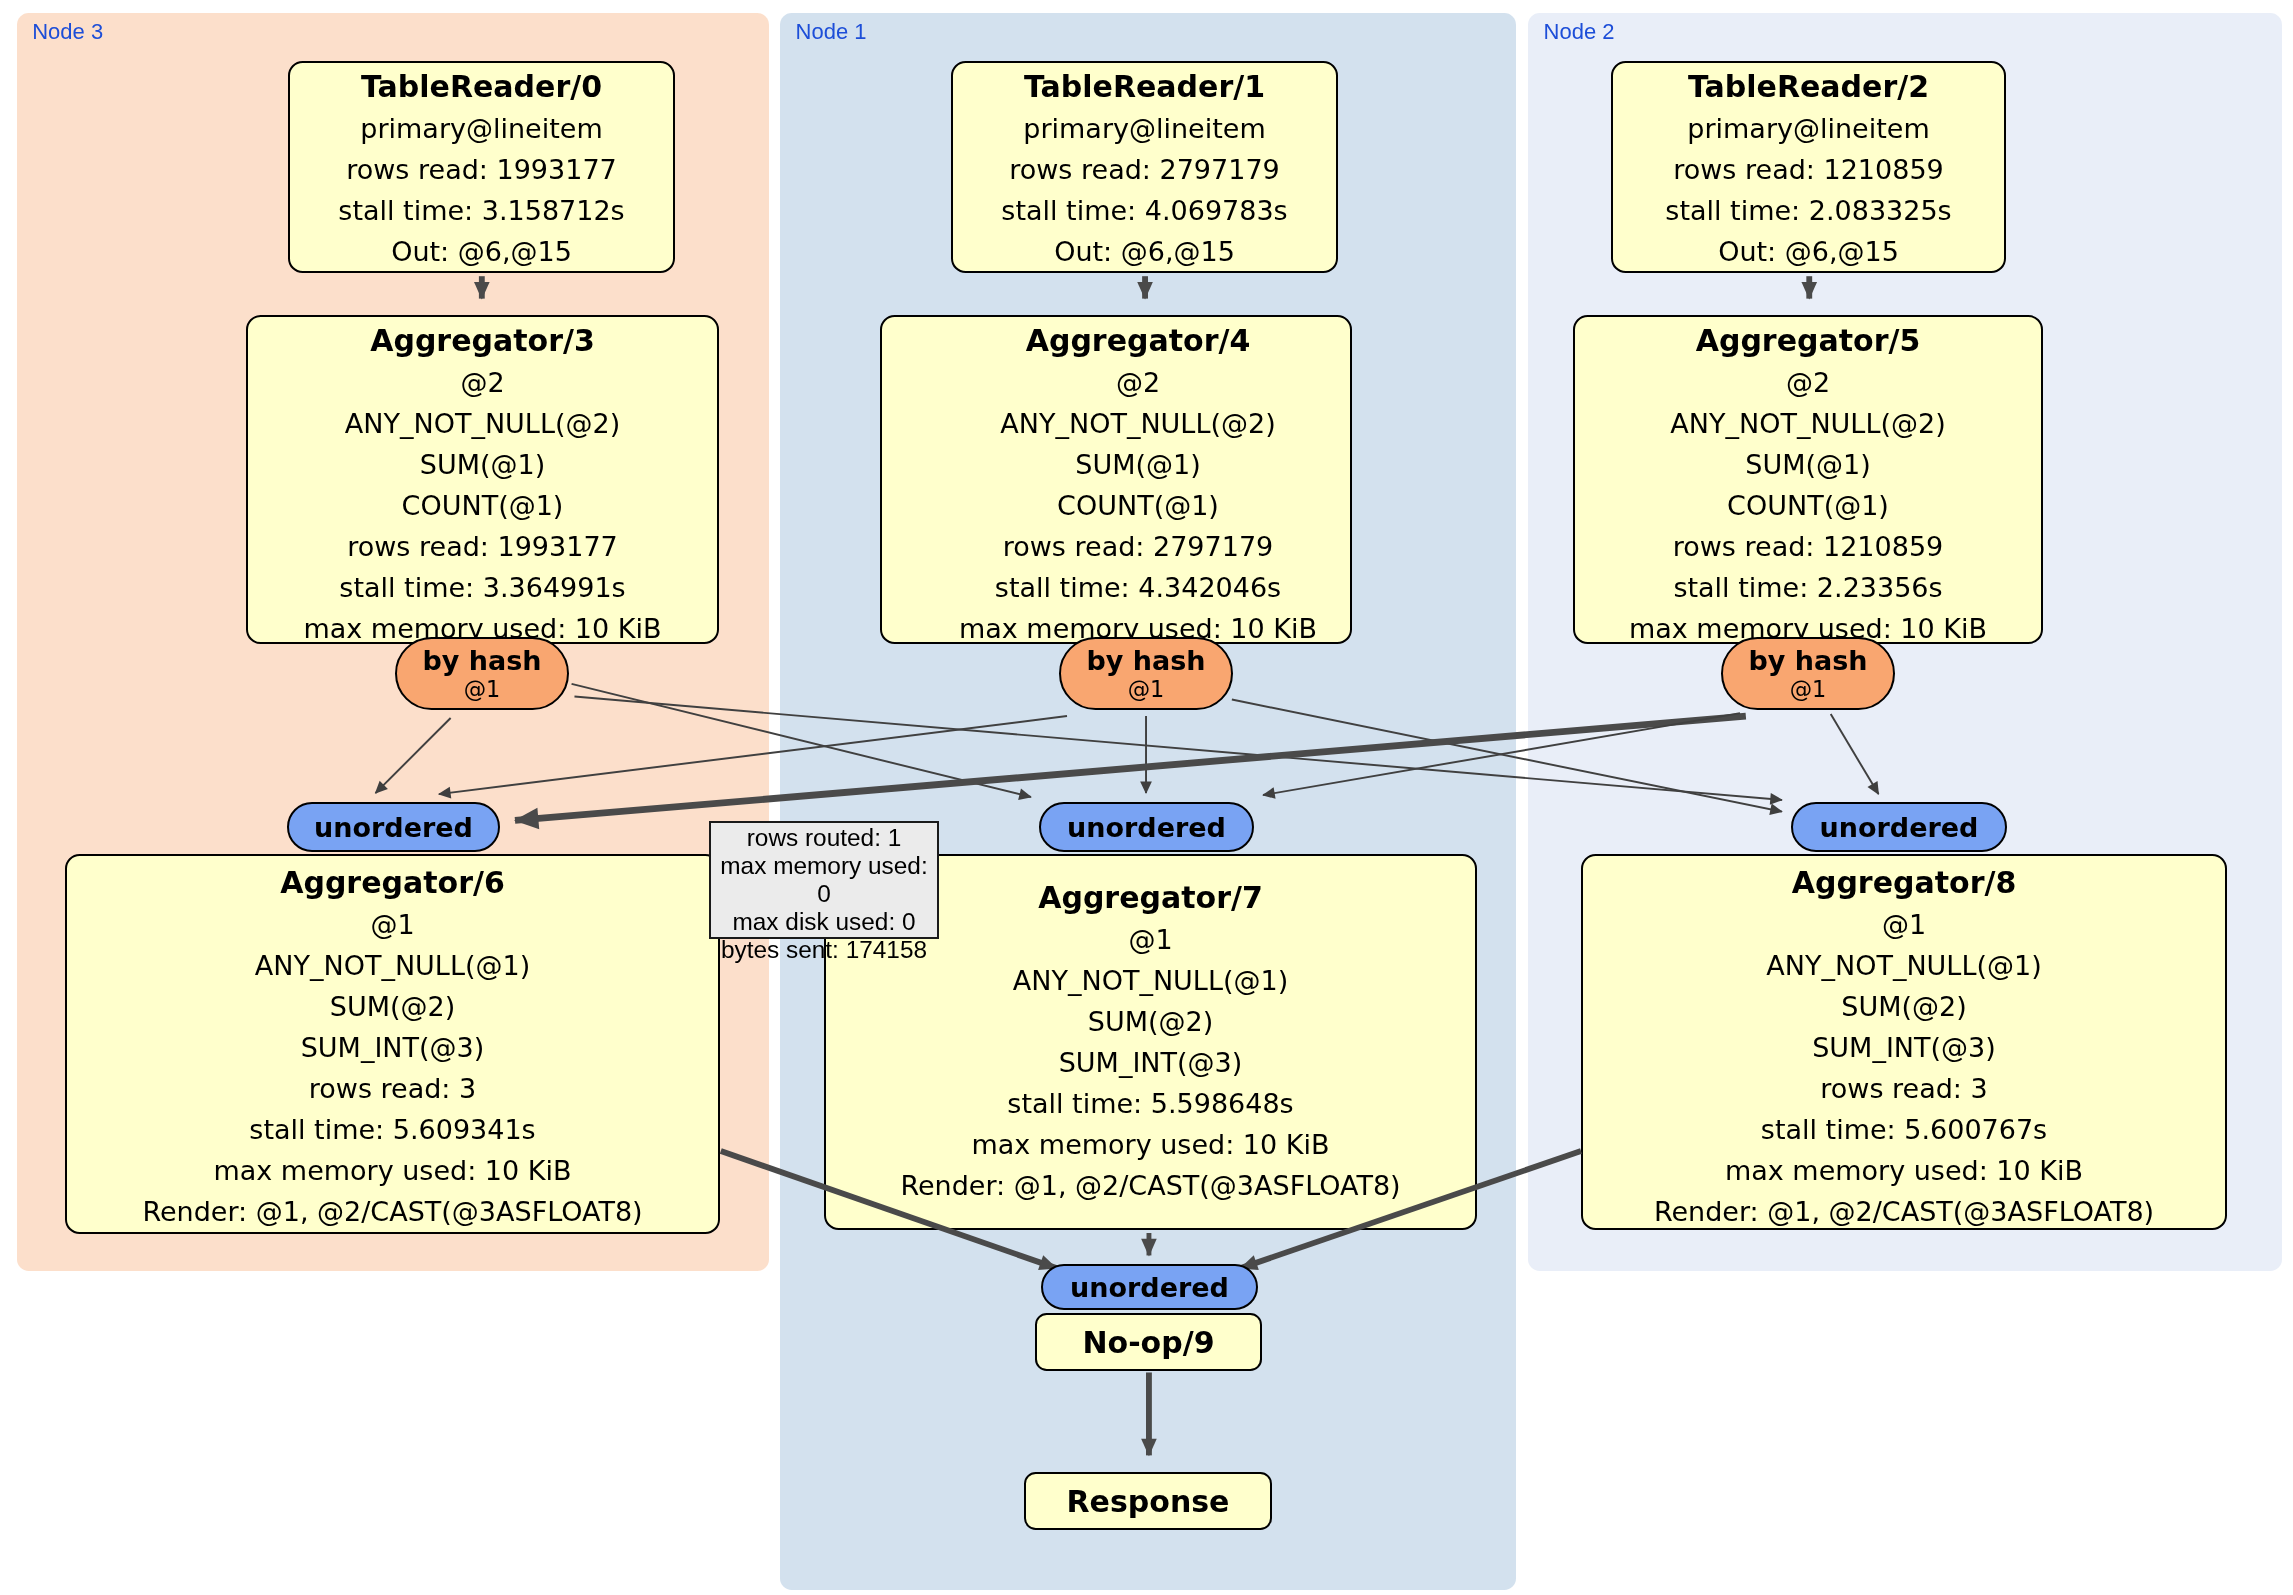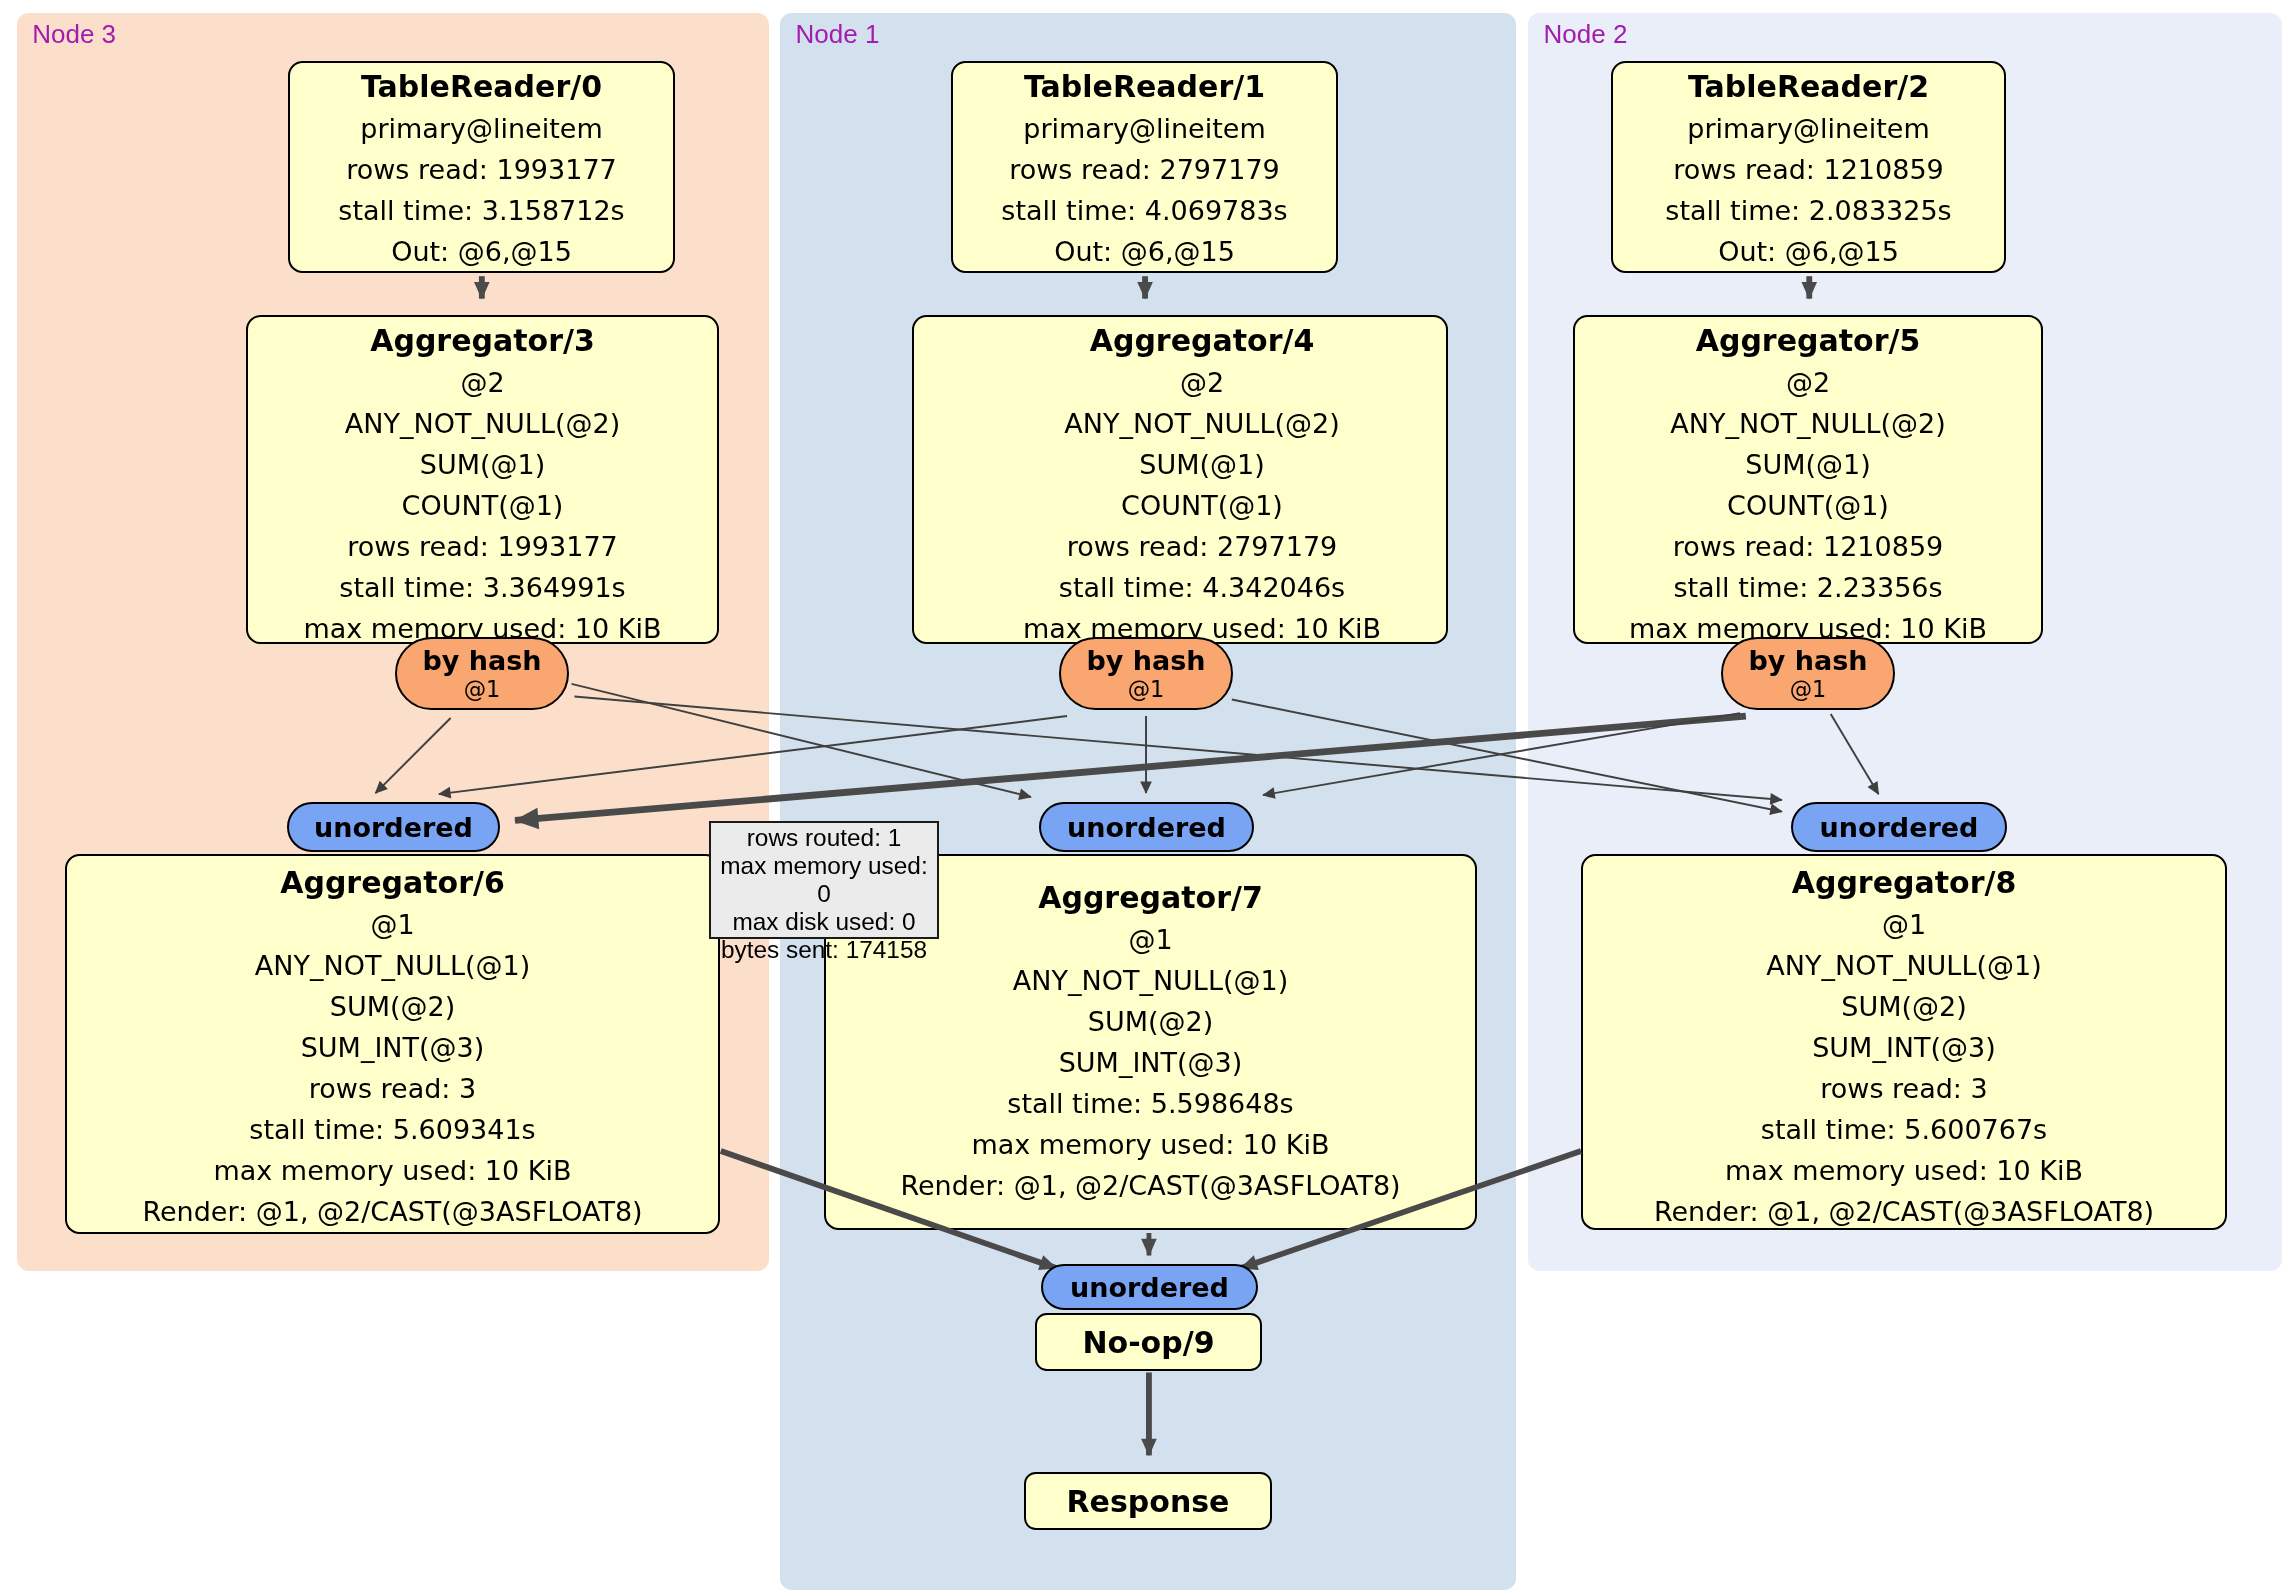--- a/index.html
+++ b/index.html
@@ -3,21 +3,21 @@
 <meta charset="utf-8">
 <style>
   html,body{margin:0;padding:0;background:#ffffff;}
   #canvas{position:relative;width:2294px;height:1596px;background:#ffffff;overflow:hidden;
           font-family:"DejaVu Sans",sans-serif;color:#000;}
   .region{position:absolute;border-radius:11.7px;}
   #region-node3{left:16.6px;top:12.7px;width:752px;height:1258px;background:#fcdfcb;}
   #region-node1{left:780px;top:12.7px;width:736px;height:1577px;background:#d3e1ee;}
   #region-node2{left:1528px;top:12.7px;width:754px;height:1258px;background:#e9eef8;}
   .region-label{position:absolute;left:15.6px;top:5.9px;font-family:"Liberation Sans",sans-serif;
-                font-size:26px;color:#a21caf;}
+                font-size:22px;color:#1d4ed8;}
   svg.edges{position:absolute;left:0;top:0;z-index:3;pointer-events:none;}
   .proc{position:absolute;background:#ffffcc;border:2px solid #000;border-radius:14.6px;
         text-align:center;z-index:2;box-sizing:border-box;}
   .proc-title{font-weight:bold;font-size:30px;line-height:43px;padding-top:2px;}
   .proc-line{font-size:27px;line-height:41px;}
   .capsule{position:absolute;border:2px solid #000;text-align:center;z-index:4;box-sizing:border-box;
            display:flex;flex-direction:column;align-items:center;justify-content:center;}
   .router{background:#f9a670;border-radius:37px;}
   .router-label{font-weight:bold;font-size:27px;line-height:32px;}
   .router-detail{font-size:22.4px;line-height:25px;}
@@ -28,21 +28,21 @@
   .mini-label{font-weight:bold;font-size:30px;}
   #tooltip{position:absolute;left:709px;top:821px;width:230px;height:118px;background:#ebebeb;
            border:2.9px solid #1a1a1a;z-index:6;text-align:center;box-sizing:border-box;
            font-family:"Liberation Sans",sans-serif;padding-top:1px;}
   .tooltip-line{font-size:24.4px;line-height:28px;}
   
   #tr0{left:288px;top:61px;width:387px;height:212px;}
   #tr1{left:951px;top:61px;width:387px;height:212px;}
   #tr2{left:1611px;top:61px;width:395px;height:212px;}
   #agg3{left:246px;top:315px;width:473px;height:329px;}
-  #agg4{left:912px;top:315px;width:536px;height:329px;padding-left:44px;}
+  #agg4{left:880px;top:315px;width:472px;height:329px;padding-left:44px;}
   #agg5{left:1573px;top:315px;width:470px;height:329px;}
   #agg6{left:65px;top:854px;width:655px;height:380px;padding-top:2.9px;}
   #agg7{left:824px;top:854px;width:653px;height:376px;padding-top:18px;}
   #agg8{left:1581px;top:854px;width:646px;height:376px;padding-top:2.9px;}
   #hash3{left:395px;top:637px;width:174px;height:73px;}
   #hash1{left:1059px;top:637px;width:174px;height:73px;}
   #hash2{left:1721px;top:637px;width:174px;height:73px;}
   #sync3{left:287px;top:802px;width:213px;height:50px;}
   #sync1{left:1039px;top:802px;width:215px;height:50px;}
   #sync2{left:1791px;top:802px;width:216px;height:50px;}

